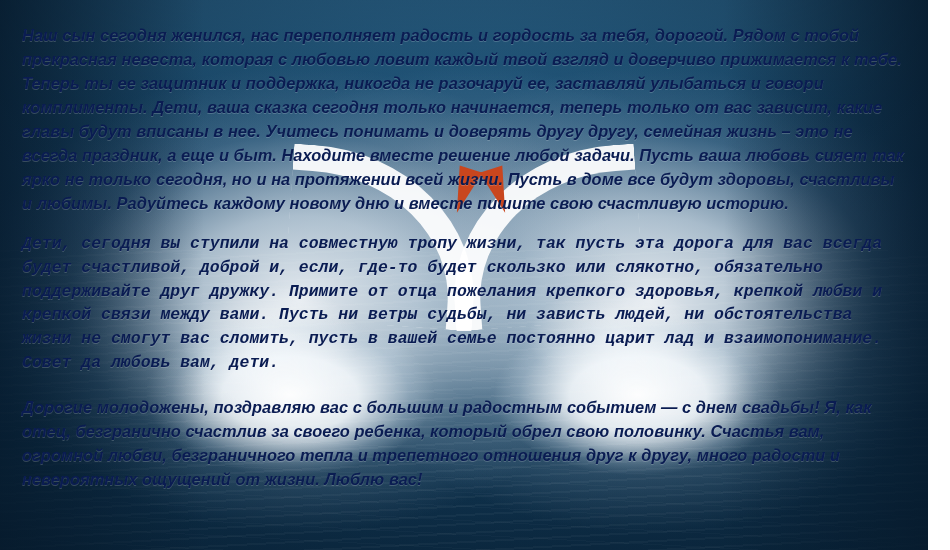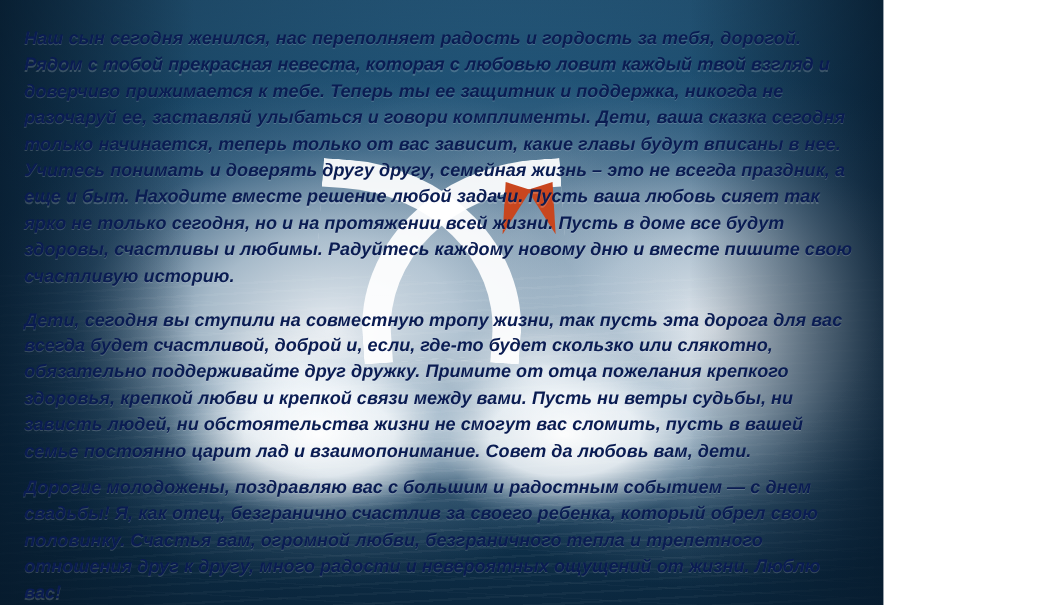--- a/index.html
+++ b/index.html
@@ -8,21 +8,21 @@
   }
   body {
     width: 950px;
     height: 550px;
     overflow: hidden;
     font-family: "Liberation Sans", sans-serif;
   }
 
   .card {
     position: relative;
-    width: 803px;
+    width: 928px;
     height: 550px;
     overflow: hidden;
     background: #0b2033;
   }
 
   
   .bg {
     position: absolute;
     inset: 0;
     background:
@@ -116,21 +116,21 @@
     margin: 0 0 16px 0;
     font-family: "Liberation Sans", sans-serif;
     font-weight: bold;
     font-style: italic;
     font-size: 16.4px;
     line-height: 1.46;
     color: #0a1c52;
     letter-spacing: 0.05px;
     text-shadow: 0 1px 0 rgba(255,255,255,0.18);
   }
-  .para.p2 { margin-bottom: 9px; }
+  .para.p2 { margin-bottom: 21px; font-family: Liberation Mono, monospace; }
   .para.p3 { margin-bottom: 14px; }
 </style>
 </head>
 <body>
 
 <div class="card">
 
   <div class="bg"></div>
   <div class="swan swan-left"></div>
   <div class="swan swan-right"></div>

